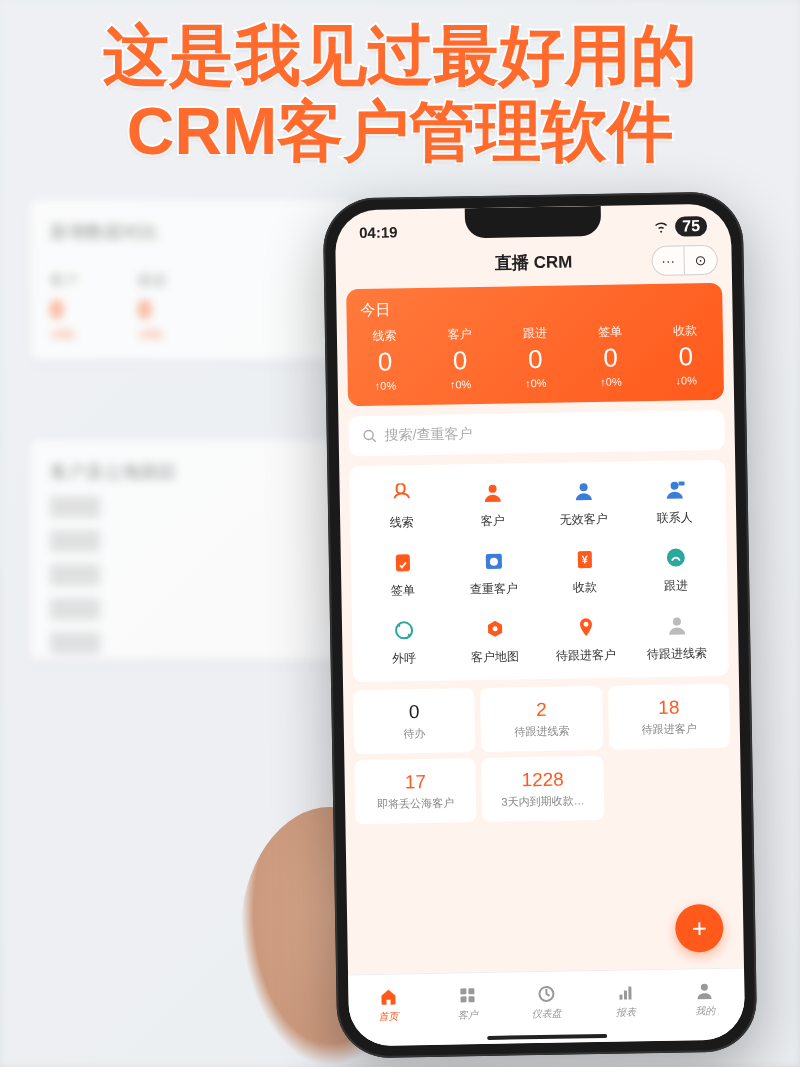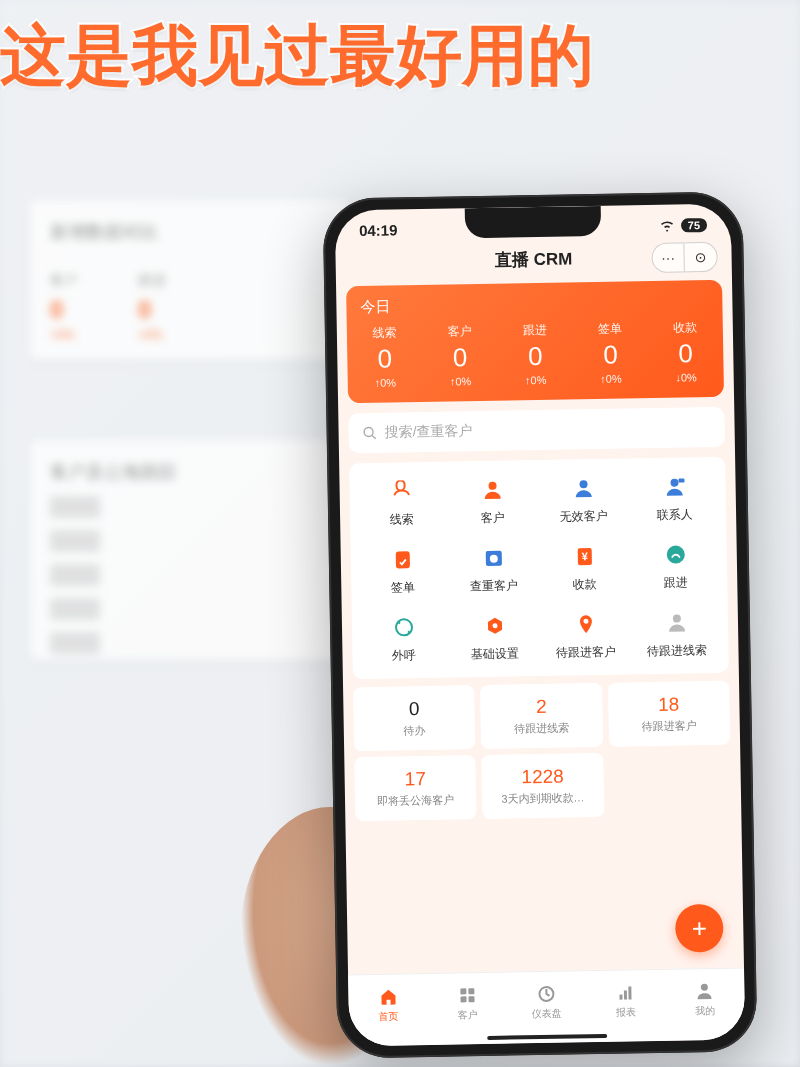--- a/index.html
+++ b/index.html
@@ -18,21 +18,21 @@
 .bg-card-2 { top: 440px; left: 30px; width: 320px; height: 220px; }
 .bg-text { color: #888; font-size: 18px; font-weight: 500; }
 .bg-row { display: flex; gap: 60px; margin-top: 28px; }
 .bg-stat-label { font-size: 14px; color: #999; }
 .bg-stat-val { font-size: 24px; color: #ff6b2c; font-weight: 600; margin-top: 6px; }
 .bg-stat-delta { font-size: 12px; color: #ff6b2c; margin-top: 4px; }
 .bg-list-item { height: 22px; background: #e0e0e0; width: 50px; margin: 12px 0; border-radius: 3px; }
 
 
 .overlay-title {
-  position: absolute; top: 18px; left: 0; right: 0; 
+  position: absolute; top: 18px; left: 0; right: 0; text-align: center;
   font-size: 66px; font-weight: 900; color: #ff6b2c;
   -webkit-text-stroke: 4px #fff; text-stroke: 4px #fff;
   paint-order: stroke fill; line-height: 1.15; z-index: 5;
   text-shadow: 0 2px 4px rgba(0,0,0,0.1);
 }
 
 
 .hand {
   position: absolute; bottom: 0; left: 240px; width: 180px; height: 260px;
   background: radial-gradient(ellipse at 50% 40%, #d4a080 0%, #c89070 60%, transparent 70%);
@@ -54,21 +54,21 @@
   position: absolute; top: 0; left: 50%; transform: translateX(-50%);
   width: 136px; height: 30px; background: #1a1a1a; border-radius: 0 0 20px 20px; z-index: 20;
 }
 
 
 .status-bar {
   display: flex; justify-content: space-between; align-items: center;
   padding: 12px 24px 4px; font-size: 15px; font-weight: 600; color: #222;
 }
 .status-right { display: flex; align-items: center; gap: 6px; }
-.battery-pill { background: #222; color: #fff; padding: 1px 7px; border-radius: 10px; font-size: 11px; }
+.battery-pill { background: #222; color: #fff; padding: 1px 7px; border-radius: 10px; font-size: 16px; }
 
 
 .app-header { display: flex; align-items: center; justify-content: center; padding: 8px 16px 12px; position: relative; }
 .app-title { font-size: 17px; font-weight: 600; color: #222; }
 .header-actions { position: absolute; right: 14px; display: flex; gap: 0; align-items: center; border: 1px solid #d0d0d0; border-radius: 16px; background: rgba(255,255,255,0.7); }
 .header-action { width: 32px; height: 28px; display: flex; align-items: center; justify-content: center; font-size: 14px; color: #333; }
 .header-action:first-child { border-right: 1px solid #d0d0d0; }
 
 
 .stats-card {
@@ -117,21 +117,21 @@
 
 
 .tab-bar {
   position: absolute; bottom: 0; left: 0; right: 0; height: 72px;
   background: #fff; display: flex; border-top: 1px solid #eee;
   padding-bottom: 12px;
 }
 .tab-item { flex: 1; display: flex; flex-direction: column; align-items: center; justify-content: center; gap: 2px; color: #999; }
 .tab-item.active { color: #ff5a1c; }
 .tab-icon { width: 22px; height: 22px; display: flex; align-items: center; justify-content: center; }
-.tab-label { font-size: 10px; }
+.tab-label { font-size: 10px; font-style: italic; }
 .home-indicator { position: absolute; bottom: 4px; left: 50%; transform: translateX(-50%); width: 120px; height: 4px; background: #222; border-radius: 3px; }
 
 svg { display: block; }
 </style>
 </head>
 <body>
 
 <div class="bg-monitor">
   <div class="bg-card bg-card-1">
     <div class="bg-text">新增数据对比</div>
@@ -153,20 +153,21 @@
     <div class="bg-list-item"></div>
       <div class="bg-list-item"></div>
       <div class="bg-list-item"></div>
       <div class="bg-list-item"></div>
       <div class="bg-list-item"></div>
   </div>
 </div>
 
 <div class="overlay-title">
   <div>这是我见过最好用的</div>
+  <div>CRM客户管理软件</div>
 </div>
 
 <div class="hand"></div>
 
 <div class="phone">
   <div class="phone-screen">
     <div class="notch"></div>
 
     <div class="status-bar">
       <span>04:19</span>
@@ -311,21 +312,21 @@
           </div>
           <div class="menu-label">外呼</div>
         </div>
         <div class="menu-item">
           <div class="menu-icon">
             <svg width="22" height="22" viewBox="0 0 22 22">
               <polygon points="11,3 18,7 18,15 11,19 4,15 4,7" fill="#ff5a1c"></polygon>
               <circle cx="11" cy="11" r="2.5" fill="#fff"></circle>
             </svg>
           </div>
-          <div class="menu-label">基础设置</div>
+          <div class="menu-label">客户地图</div>
         </div>
         <div class="menu-item">
           <div class="menu-icon">
             <svg width="22" height="22" viewBox="0 0 22 22">
               <path d="M11 2a6 6 0 016 6c0 5-6 12-6 12S5 13 5 8a6 6 0 016-6z" fill="#ff5a1c"></path>
               <circle cx="11" cy="8" r="2.5" fill="#fff"></circle>
             </svg>
           </div>
           <div class="menu-label">待跟进客户</div>
         </div>

